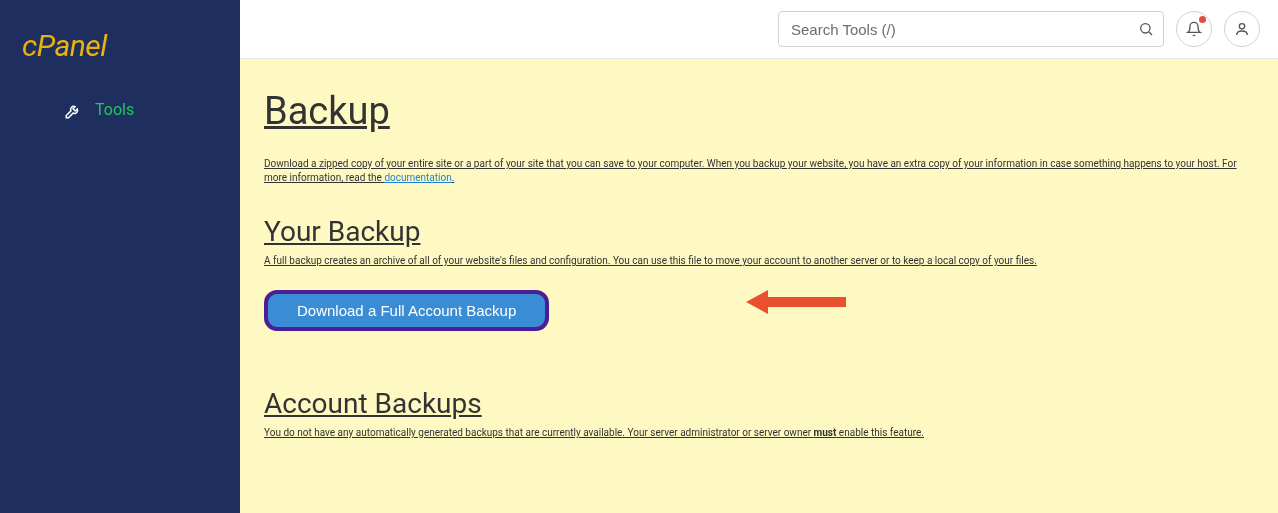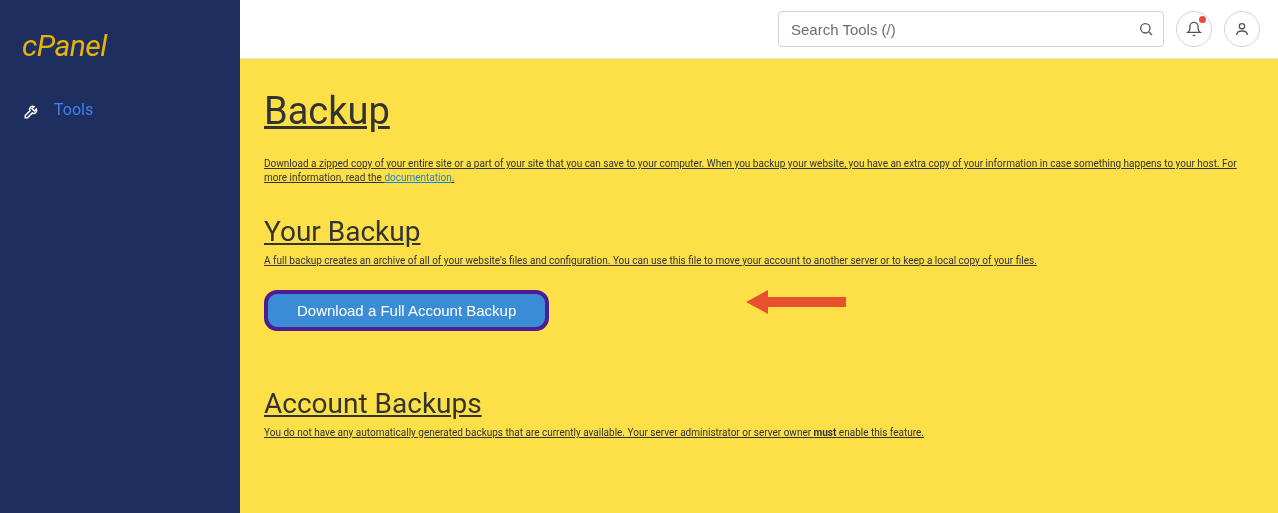--- a/index.html
+++ b/index.html
@@ -1,22 +1,22 @@
 <!DOCTYPE html>
 <html><head>
   <meta charset="utf-8">
   <style>
     * { margin: 0; padding: 0; box-sizing: border-box; }
     body { font-family: -apple-system, BlinkMacSystemFont, "Segoe UI", Roboto, sans-serif; display: flex; height: 513px; width: 1278px; overflow: hidden; }
     .sidebar { width: 240px; background: #1e2e5e; color: #fff; flex-shrink: 0; padding-top: 18px; }
     .logo { padding: 10px 22px 28px; }
     .logo-text { font-style: italic; font-weight: 400; font-size: 30px; letter-spacing: -0.5px; color: #eab308; }
-    .sidebar-item { display: flex; align-items: center; padding: 8px 22px; color: #3b82f6; font-size: 16px; line-height: 1.4; cursor: pointer; }
+    .sidebar-item { display: flex; align-items: center; padding: 8px 22px; color: #22c55e; font-size: 16px; line-height: 1.4; cursor: pointer; margin-left: 41px; }
     .sidebar-item .icon { width: 20px; height: 20px; margin-right: 12px; flex-shrink: 0; display: flex; align-items: center; justify-content: center; margin-top: 2px; }
-    .main { flex: 1; background: #fde047; display: flex; flex-direction: column; overflow: auto; }
+    .main { flex: 1; background: #fef9c3; display: flex; flex-direction: column; overflow: auto; }
     .topbar { background: #fff; border-bottom: 1px solid #e5e6ea; height: 59px; display: flex; align-items: center; justify-content: flex-end; padding: 0 18px; gap: 12px; }
     .search-wrap { position: relative; }
     .search-input { width: 386px; height: 36px; border: 1px solid #d0d2d8; border-radius: 4px; padding: 0 36px 0 12px; font-size: 15px; color: #333; outline: none; }
     .search-input::placeholder { color: #6b6d75; }
     .search-icon-btn { position: absolute; right: 6px; top: 50%; transform: translateY(-50%); background: none; border: none; cursor: pointer; padding: 4px; }
     .circle-btn { width: 36px; height: 36px; border-radius: 50%; border: 1px solid #d0d2d8; background: #fff; display: flex; align-items: center; justify-content: center; cursor: pointer; position: relative; }
     .dot { position: absolute; top: 4px; right: 5px; width: 7px; height: 7px; background: #e54b3c; border-radius: 50%; }
     .content { padding: 30px 24px; color: #333; text-decoration: underline; }
     h1 { font-size: 38px; font-weight: 400; color: #333; margin-bottom: 24px; }
     h2 { font-size: 28px; font-weight: 400; color: #333; margin-top: 30px; margin-bottom: 6px; }

